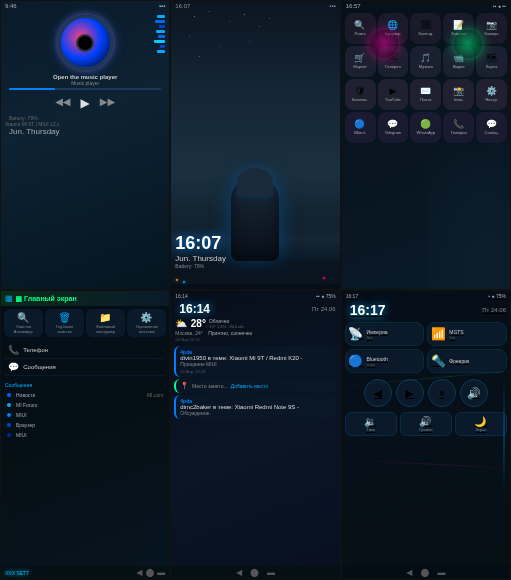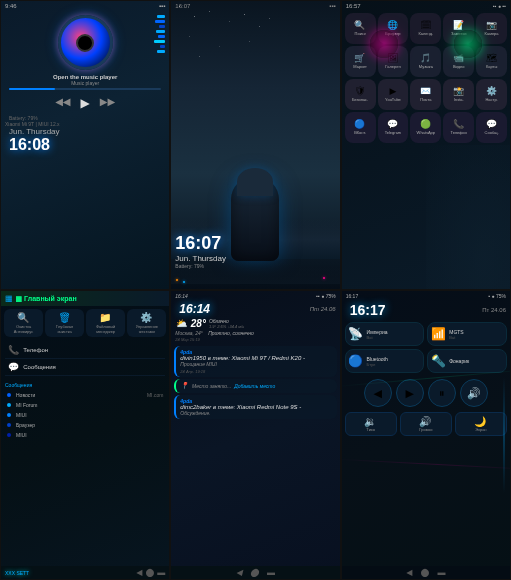--- a/index.html
+++ b/index.html
@@ -23,22 +23,22 @@
       overflow: hidden;
       position: relative;
       border: 0.5px solid #111;
     }
 
     
     .cell-1 { background: linear-gradient(160deg, #0a1a2a 0%, #0d2233 40%, #051520 100%); }
     .cell-2 { background: linear-gradient(180deg, #061018 0%, #0a1a28 50%, #152535 100%); padding-left: 48px; }
     .cell-3 { background: linear-gradient(160deg, #061018 0%, #081520 50%, #0a1a28 100%); }
     .cell-4 { background: linear-gradient(160deg, #030d18 0%, #051015 50%, #071520 100%); }
-    .cell-5 { background: linear-gradient(160deg, #070e1a 0%, #0a1525 50%, #081020 100%); font-style: italic; }
-    .cell-6 { background: linear-gradient(160deg, #050d18 0%, #071018 50%, #051015 100%); }
+    .cell-5 { background: linear-gradient(160deg, #070e1a 0%, #0a1525 50%, #081020 100%); }
+    .cell-6 { background: linear-gradient(160deg, #050d18 0%, #071018 50%, #051015 100%); text-decoration: underline; }
 
     
     .cell-1 .status-bar {
       display: flex;
       justify-content: space-between;
       padding: 2px 4px;
       font-size: 6px;
       color: #aaa;
     }
     .cell-1 .music-cover {
@@ -300,21 +300,20 @@
       <span class="ctrl-btn">◀◀</span>
       <span class="ctrl-btn play">▶</span>
       <span class="ctrl-btn">▶▶</span>
     </div>
     <div style="padding:1px 4px">
       <div class="battery-info">Battery: 79%</div>
       <div style="display:flex;gap:4px;align-items:baseline">
         <div style="font-size:5px;color:#666">Xiaomi Mi 9T | MIUI 12.x</div>
       </div>
       <div class="day-label">Jun. Thursday</div>
-      <div class="time-big">16:08</div>
     </div>
   </div>
 
   <div class="cell cell-2">
     <div class="bg-figure"></div>
 
     <div style="position:absolute;top:5px;left:8px;width:1px;height:1px;background:#fff;border-radius:50%;box-shadow:15px 10px 0 #ffffff88,30px 5px 0 #ffffff66,50px 15px 0 #ffffff44,65px 8px 0 #ffffff88,80px 20px 0 #ffffff66,10px 30px 0 #ffffff44,90px 12px 0 #ffffff55,40px 40px 0 #ffffff33,70px 35px 0 #ffffff44,20px 50px 0 #ffffff55"></div>
 
     <div style="position:absolute;bottom:30px;left:0;right:0;height:40px;background:linear-gradient(180deg,transparent,#152535,#0a1a28)"></div>
 

